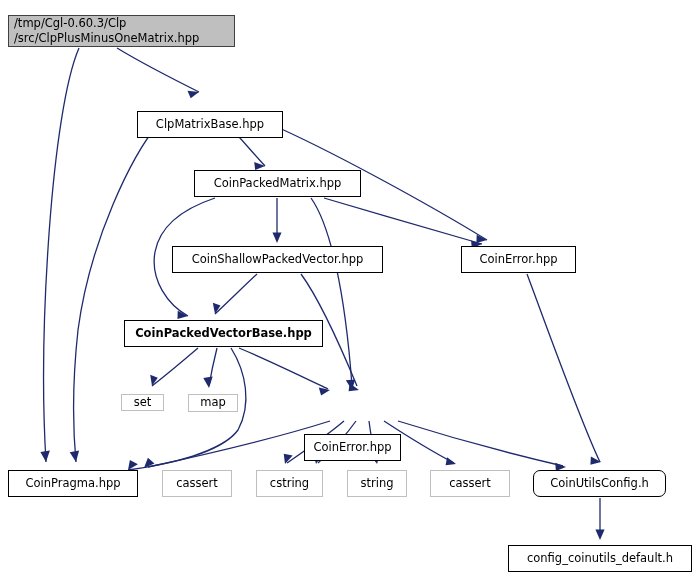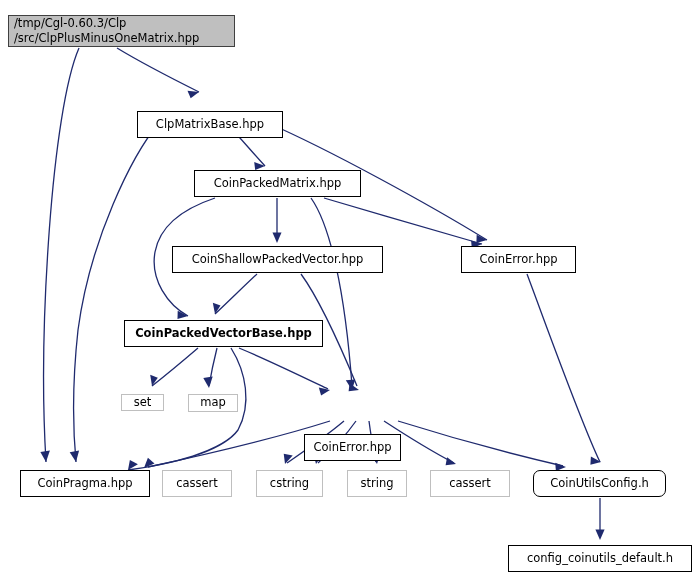--- a/index.html
+++ b/index.html
@@ -163,21 +163,21 @@
       <div class="node-box root" style="left: 8px; top: 15px; width: 227px; height: 32px;">/tmp/Cgl-0.60.3/Clp
 /src/ClpPlusMinusOneMatrix.hpp</div>
       <div class="node-box" style="left: 137px; top: 95px; width: 146px; height: 27px; margin-top: 16px;">ClpMatrixBase.hpp</div>
       <div class="node-box" style="left: 194px; top: 170px; width: 167px; height: 27px;">CoinPackedMatrix.hpp</div>
       <div class="node-box" style="left: 461px; top: 246px; width: 115px; height: 27px;">CoinError.hpp</div>
       <div class="node-box" style="left: 172px; top: 246px; width: 211px; height: 27px;">CoinShallowPackedVector.hpp</div>
       <div class="node-box" style="left: 124px; top: 320px; width: 199px; height: 27px; font-weight: bold;">CoinPackedVectorBase.hpp</div>
       <div class="node-box sys" style="left: 121px; top: 394px; width: 43px; height: 17px;">set</div>
       <div class="node-box sys" style="left: 188px; top: 394px; width: 50px; height: 18px;">map</div>
       <div class="node-box" style="left: 304px; top: 394px; width: 97px; height: 27px; margin-top: 40px;">CoinError.hpp</div>
-      <div class="node-box" style="left: 20px; top: 470px; width: 130px; height: 27px;">CoinPragma.hpp</div>
+      <div class="node-box" style="left: 8px; top: 470px; width: 130px; height: 27px;">CoinPragma.hpp</div>
       <div class="node-box sys" style="left: 162px; top: 470px; width: 70px; height: 27px;">cassert</div>
       <div class="node-box sys" style="left: 256px; top: 470px; width: 67px; height: 27px;">cstring</div>
       <div class="node-box sys" style="left: 347px; top: 470px; width: 60px; height: 27px;">string</div>
       <div class="node-box sys" style="left: 430px; top: 470px; width: 80px; height: 27px;">cassert</div>
       <div class="node-box" style="left: 533px; top: 470px; width: 133px; height: 27px; border-radius: 7px;">CoinUtilsConfig.h</div>
       <div class="node-box" style="left: 508px; top: 545px; width: 184px; height: 27px;">config_coinutils_default.h</div>
     </div>
 </div>
 
 </body></html>

